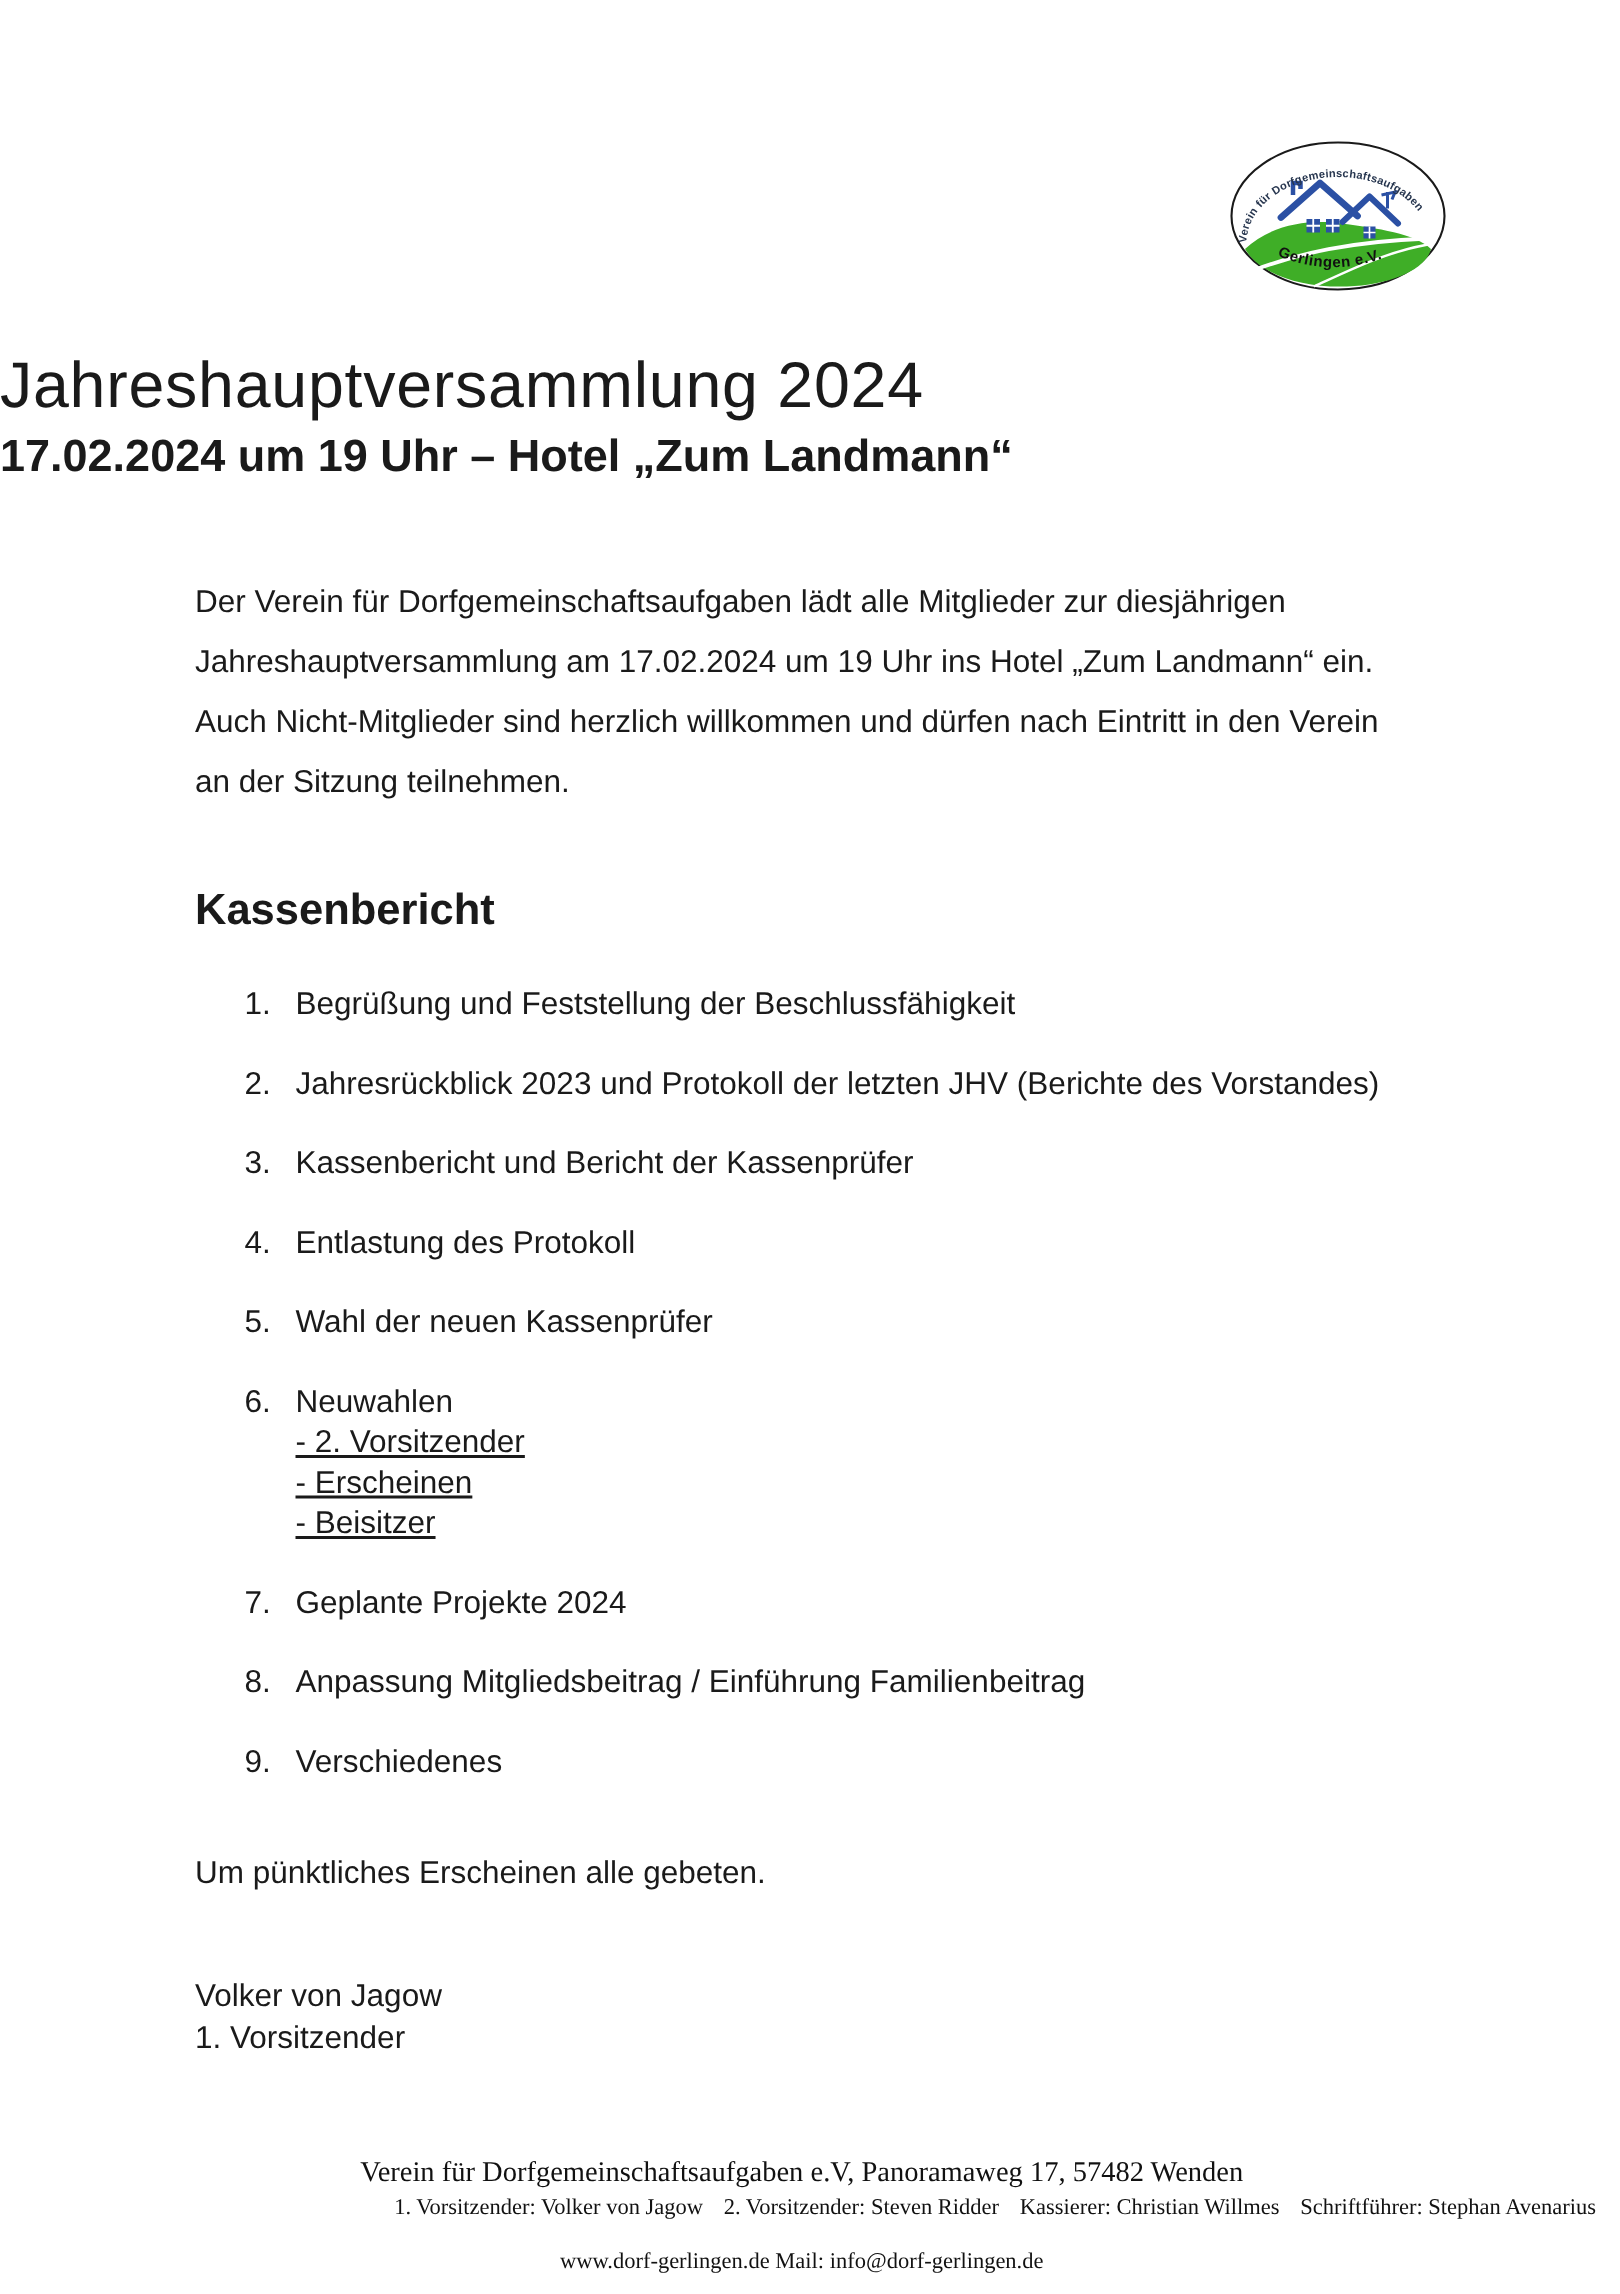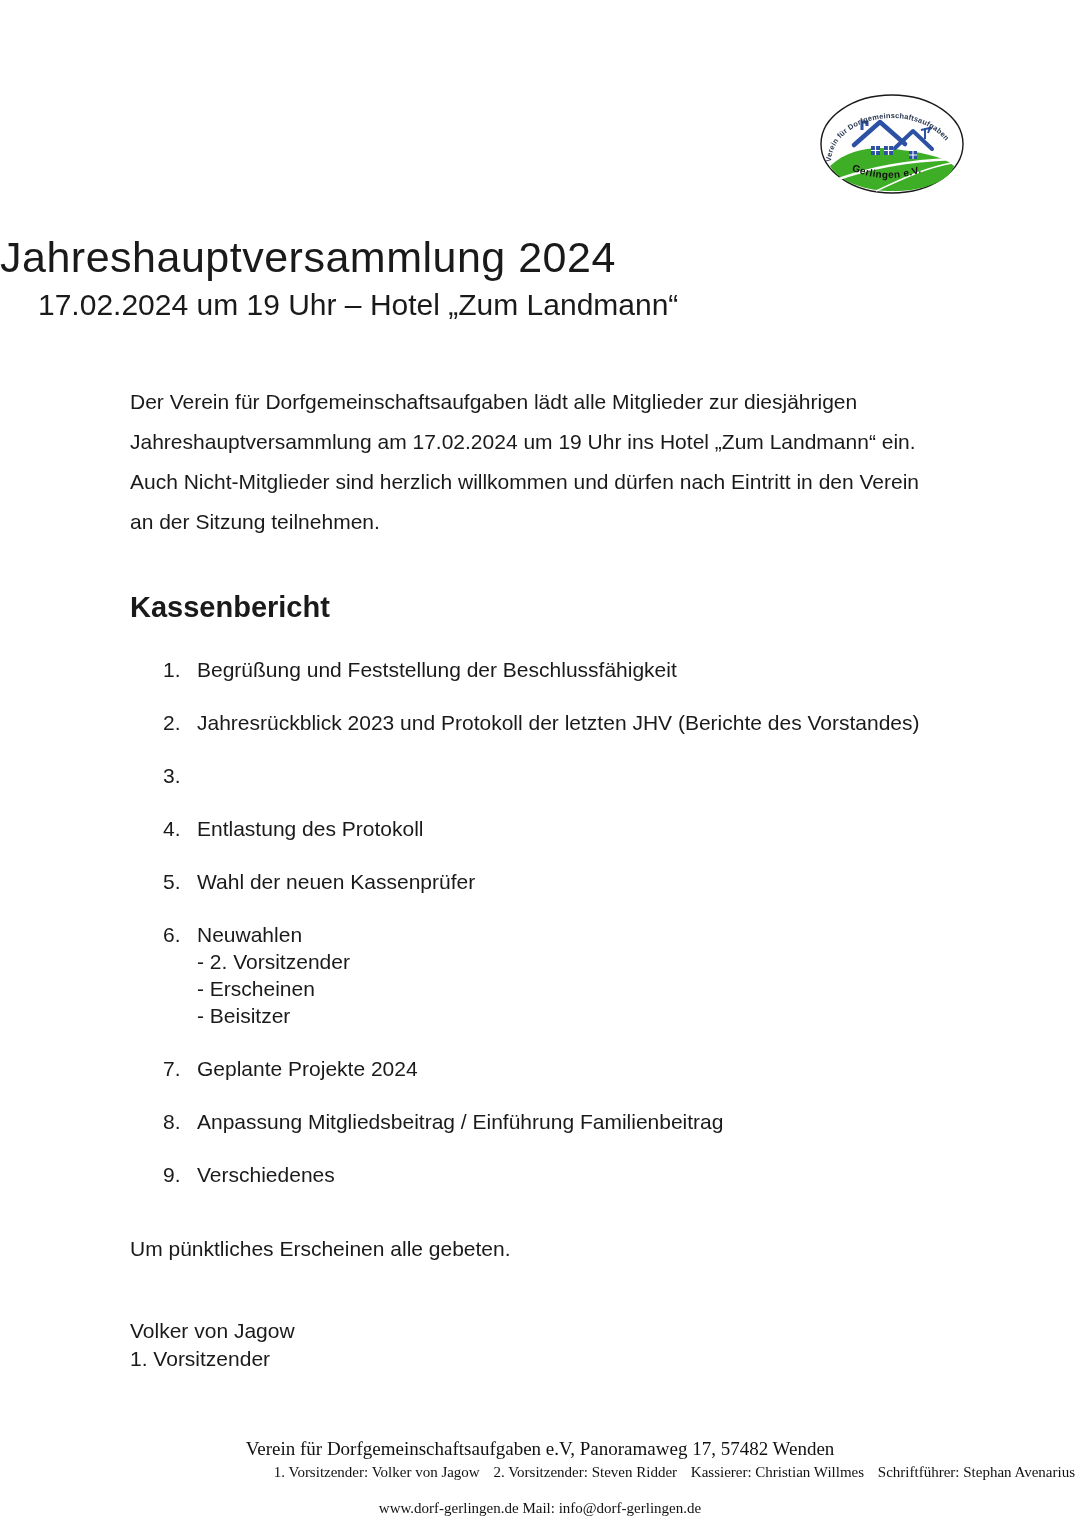--- a/index.html
+++ b/index.html
@@ -18,21 +18,21 @@
   .logo {
     position: absolute;
     top: 92px;
     left: 818px;
     width: 148px;
     height: 104px;
   }
   
   .header { text-align: left; padding-top: 233px; }
   .title { font-size: 43px; font-weight: 400; letter-spacing: 0.5px; }
-  .subtitle { font-size: 30px; font-weight: 400; margin-top: 6px; padding-left: 38px; }
+  .subtitle { font-size: 30px; font-weight: 700; margin-top: 6px; }
   
   .content { margin-left: 130px; margin-right: 140px; }
   .intro {
     margin-top: 60px;
     font-size: 21px;
     line-height: 40px;
     max-width: 815px;
   }
   .agenda-heading {
     margin-top: 49px;
@@ -44,27 +44,27 @@
     margin-top: 32px;
     margin-left: 33px;
   }
   .agenda-item {
     display: flex;
     font-size: 21px;
     line-height: 27px;
     margin-bottom: 26px;
   }
   .agenda-item .num { width: 34px; flex-shrink: 0; }
-  .subitem { margin-top: 0px; }
+  .subitem { margin-top: 0px; text-decoration: underline; }
   .closing { margin-top: 49px; font-size: 21px; }
   .signature { margin-top: 56px; font-size: 21px; line-height: 28px; }
   
   .footer {
     position: absolute;
-    left: 0; right: 0; bottom: 12px;
+    left: 0; right: 11px; bottom: 12px;
     text-align: center;
     font-family: "Liberation Serif", serif;
     color: #111;
   }
   .footer-address { font-size: 19px; }
   .footer-officers { font-size: 15px; margin-top: 4px; text-align: right; }
   .footer-officers span { margin: 0 5px; }
   .footer-web { font-size: 15px; margin-top: 19px; }
 </style>
 </head>
@@ -124,20 +124,21 @@
       <li class="agenda-item">
         <span class="num">1.</span>
         <div class="item-body">Begrüßung und Feststellung der Beschlussfähigkeit</div>
       </li>
       <li class="agenda-item">
         <span class="num">2.</span>
         <div class="item-body">Jahresrückblick 2023 und Protokoll der letzten JHV (Berichte des Vorstandes)</div>
       </li>
       <li class="agenda-item">
         <span class="num">3.</span>
+        <div class="item-body">Kassenbericht und Bericht der Kassenprüfer</div>
       </li>
       <li class="agenda-item">
         <span class="num">4.</span>
         <div class="item-body">Entlastung des Protokoll</div>
       </li>
       <li class="agenda-item">
         <span class="num">5.</span>
         <div class="item-body">Wahl der neuen Kassenprüfer</div>
       </li>
       <li class="agenda-item">

